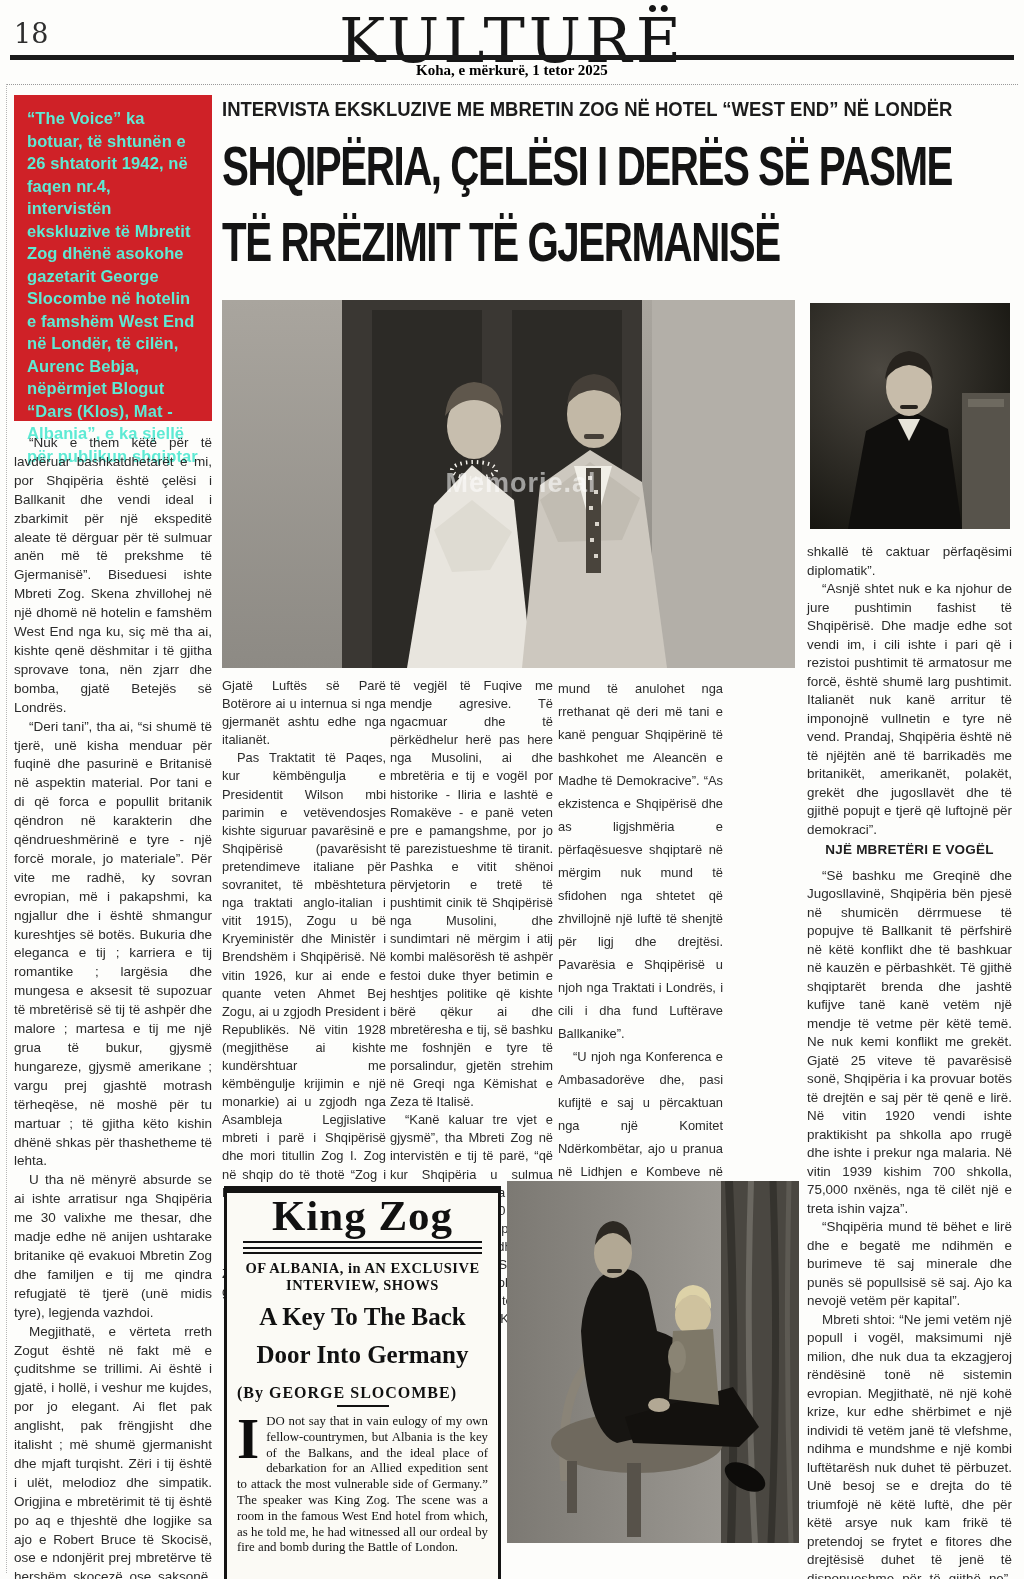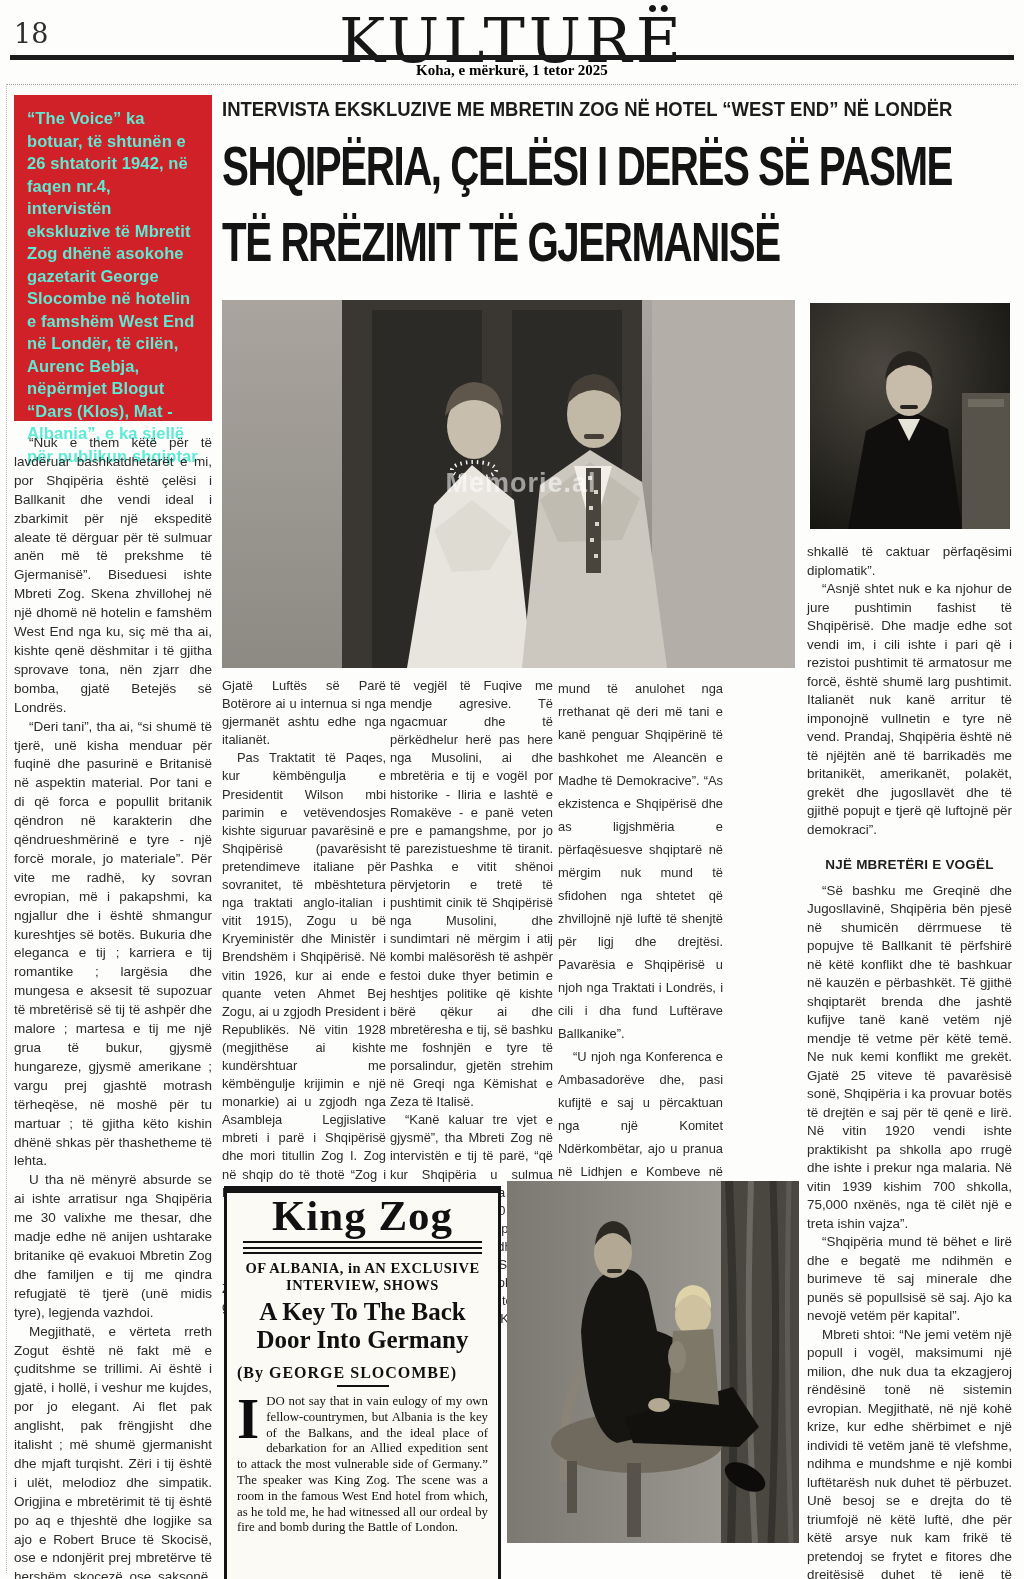--- a/index.html
+++ b/index.html
@@ -37,30 +37,30 @@
   .photo-bottom{position:absolute;left:507px;top:1181px;width:292px;height:362px;background:#8f8c86;z-index:4;}
   
   .col{position:absolute;text-align:justify;color:#2b2b2b;}
   .col p{margin:0;}
   .col p.ind{text-indent:15px;}
   .col-left{left:14px;top:434px;width:198px;font-size:13.5px;line-height:18.9px;}
   .colA{left:222px;top:677px;width:164px;font-size:12.9px;line-height:18.1px;}
   .colB{left:390px;top:677px;width:163px;font-size:12.9px;line-height:18.1px;}
   .colC{left:558px;top:677px;width:165px;font-size:12.9px;line-height:23px;}
   .col-right{left:807px;top:543px;width:205px;font-size:13.4px;line-height:18.5px;}
-  .col h3{margin:17px 0 7px;text-align:center;font-size:13.5px;font-weight:bold;color:#1e1e1e;letter-spacing:.2px;}
+  .col h3{margin:2px 0 7px;text-align:center;font-size:13.5px;font-weight:bold;color:#1e1e1e;letter-spacing:.2px;}
   
   .clipping{position:absolute;left:224px;top:1186px;width:277px;height:497px;box-sizing:border-box;
     background:#fbfaf5;border:3px solid #141414;border-top-width:7px;padding:2px 10px 20px;z-index:5;
     font-family:"Liberation Serif","DejaVu Serif",serif;color:#111;}
   .clip-title{margin:-2px 0 2px;text-align:center;font-size:43px;font-weight:bold;letter-spacing:1px;line-height:46px;}
   .clip-rule3{height:9px;margin:0 6px 6px;border-top:2px solid #111;border-bottom:2px solid #111;
     background:linear-gradient(#111,#111) center/100% 2px no-repeat;}
   .clip-sub{text-align:center;font-size:14.5px;font-weight:bold;letter-spacing:.5px;line-height:17px;margin:2px 0 4px;}
-  .clip-head{text-align:center;font-size:25px;font-weight:bold;line-height:28px;margin:4px 0 4px;}
+  .clip-head{text-align:center;font-size:25px;font-weight:bold;line-height:38px;margin:4px 0 4px;}
   .clip-byline{font-size:16px;font-weight:bold;letter-spacing:1px;margin:10px 0 3px;}
   .clip-smallrule{width:52px;height:2px;background:#111;margin:3px auto 7px;}
   .clip-body{margin:0;font-size:12.8px;line-height:15.8px;text-align:justify;}
   .dropcap{float:left;font-size:57px;line-height:46px;font-weight:bold;padding:2px 7px 0 0;color:#0d0d0d;}
   .clip-bottomrule{position:absolute;left:8px;right:8px;bottom:4px;border-top:2px solid #222;}
 </style>
 </head>
 <body>
 
 <div class="page">

